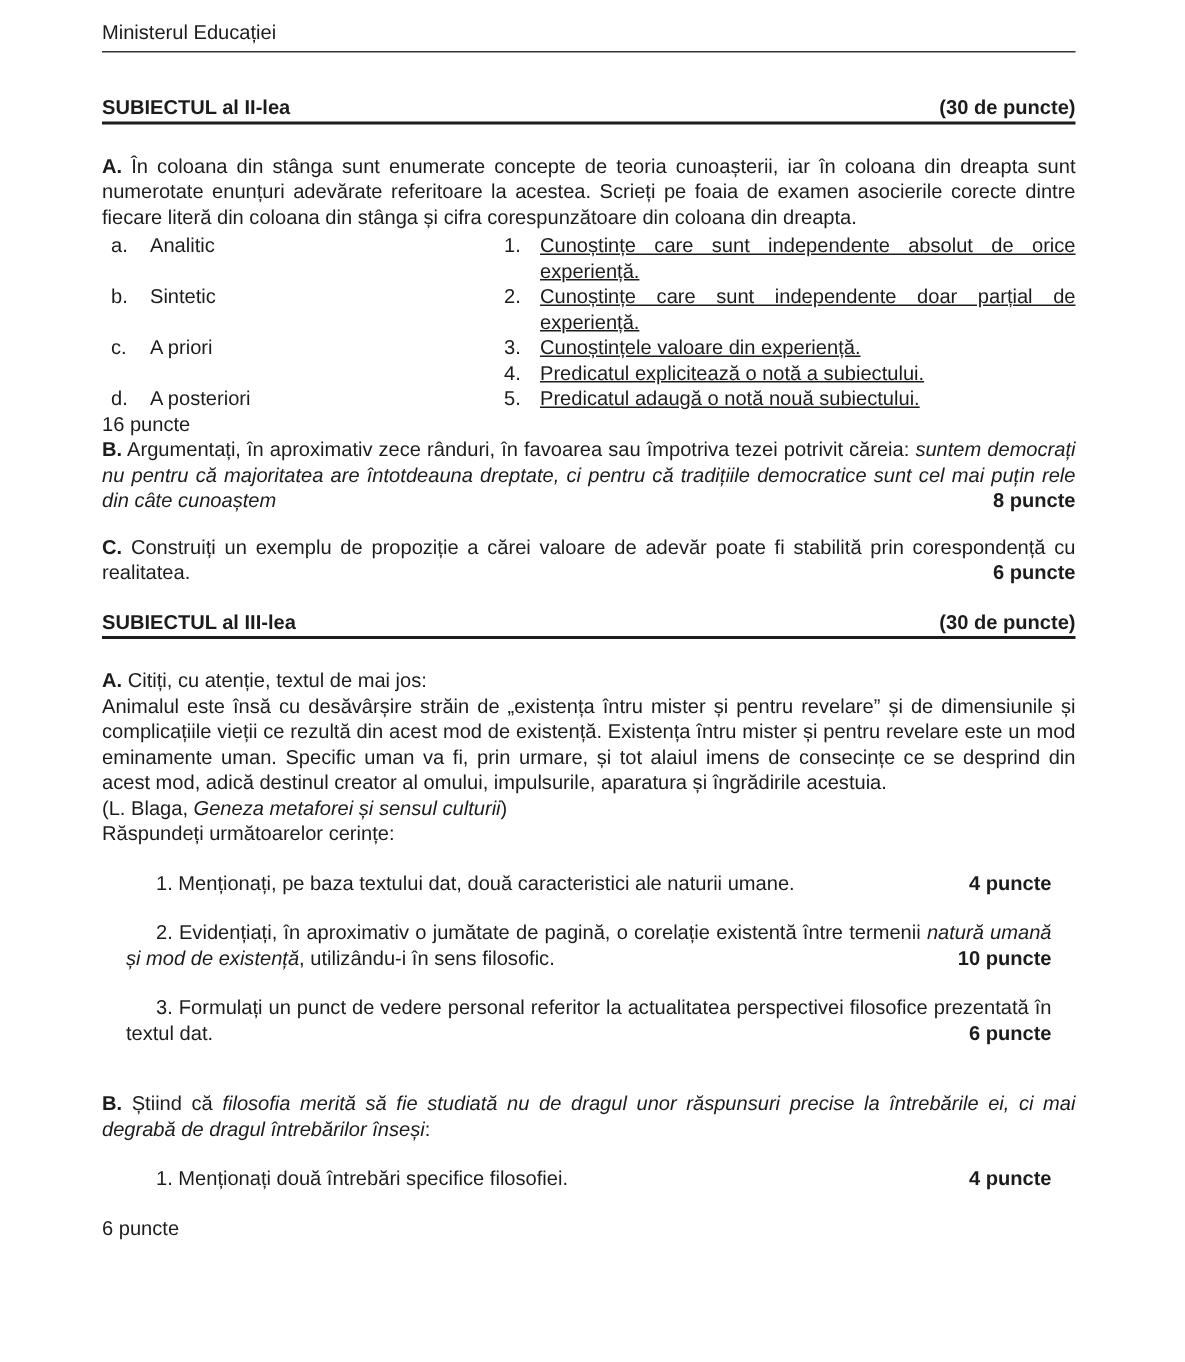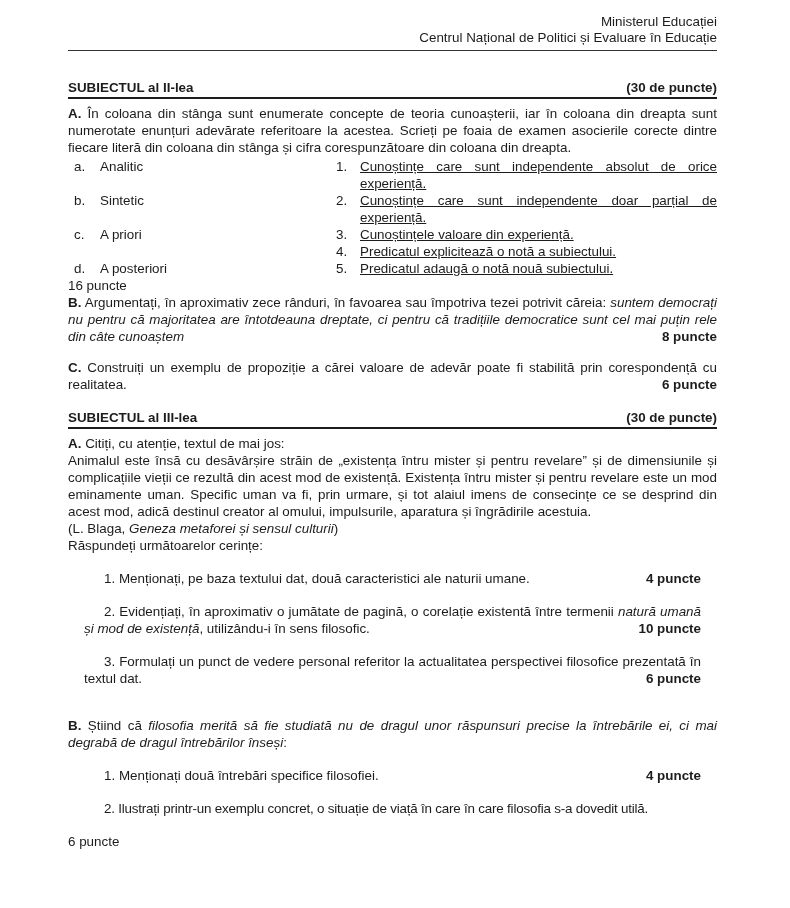--- a/index.html
+++ b/index.html
@@ -3,25 +3,25 @@
 <meta charset="utf-8">
 <style>
   html,body { margin:0; padding:0; }
   body {
     width:790px; height:908px; background:#ffffff; overflow:hidden;
     font-family:"Liberation Sans","DejaVu Sans",sans-serif;
     font-size:13.4px; line-height:17px; color:#1c1c1c;
   }
   .page { padding:14px 73px 0 68px; box-sizing:border-box; }
 
-  .doc-header { text-align:right; padding-bottom:4px; border-bottom:1px solid #333; margin-bottom:28px; }
+  .doc-header { text-align:left; padding-bottom:4px; border-bottom:1px solid #333; margin-bottom:28px; }
   .doc-header div { line-height:16px; }
 
   .sec-head { display:flex; justify-content:space-between; font-weight:bold;
-              border-bottom:2px solid #1c1c1c; padding-bottom:1px; margin-bottom:6px; }
+              border-bottom:2px solid #1c1c1c; padding-bottom:1px; margin-bottom:19px; }
 
   p.just { text-align:justify; margin:0; }
   .rel { position:relative; }
   b.lbl { font-weight:bold; }
   .pts { position:absolute; right:0; bottom:0; font-weight:bold; white-space:nowrap; }
   .pts-line { text-align:left; font-weight:normal; }
 
   .match { margin-top:2px; }
   .mrow { display:flex; }
   .mleft { width:268px; flex:none; display:flex; padding-left:6px; box-sizing:border-box; }
@@ -38,21 +38,20 @@
   .req { text-align:justify; text-indent:20px; position:relative; margin:16px; }
   .oneline { white-space:nowrap; letter-spacing:-0.2px; }
 </style>
 </head>
 <body>
 
 <div class="page">
 
   <div class="doc-header">
     <div>Ministerul Educației</div>
-    <div>Centrul Național de Politici și Evaluare în Educație</div>
   </div>
 
   <div class="sec-head">
     <span>SUBIECTUL al II-lea</span>
     <span>(30 de puncte)</span>
   </div>
 
   <p class="just"><b class="lbl">A.</b><span> În coloana din stânga sunt enumerate concepte de teoria cunoașterii, iar în coloana din dreapta sunt numerotate enunțuri adevărate referitoare la acestea. Scrieți pe foaia de examen asocierile corecte dintre fiecare literă din coloana din stânga și cifra corespunzătoare din coloana din dreapta.</span></p>
 
   <div class="match">
@@ -136,17 +135,16 @@
   <p class="req"><span>2. Evidențiați, în aproximativ o jumătate de pagină, o corelație existentă între termenii </span><i>natură umană și mod de existență</i><span>, utilizându-i în sens filosofic.</span><span class="pts">10 puncte</span></p>
 
   <p class="req"><span>3. Formulați un punct de vedere personal referitor la actualitatea perspectivei filosofice prezentată în textul dat.</span><span class="pts">6 puncte</span></p>
 
   <div class="sp14"></div>
 
   <p class="just"><b class="lbl">B.</b><span> Știind că </span><i>filosofia merită să fie studiată nu de dragul unor răspunsuri precise la întrebările ei, ci mai degrabă de dragul întrebărilor înseși</i><span>:</span></p>
 
   <p class="req"><span>1. Menționați două întrebări specifice filosofiei.</span><span class="pts">4 puncte</span></p>
 
-  <p class="req oneline"><span>2. Ilustrați printr-un exemplu concret, o situație de viață în care în care filosofia s-a dovedit utilă.</span></p>
 
   <div class="pts-line">6 puncte</div>
 
 </div>
 
 </body></html>

